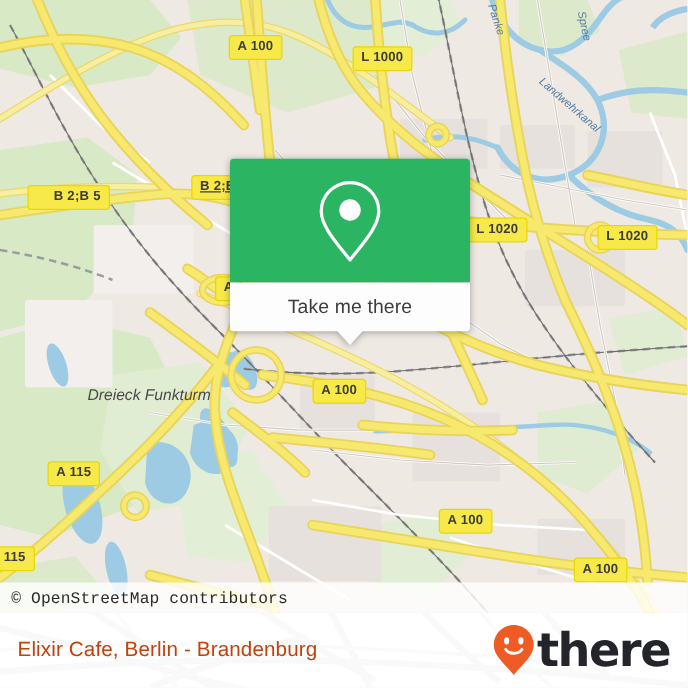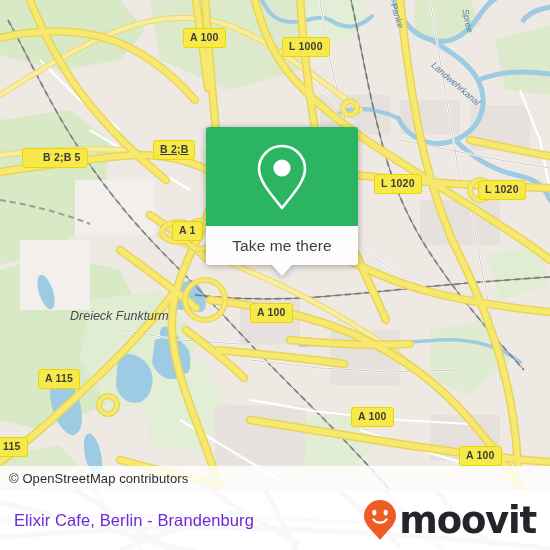--- a/index.html
+++ b/index.html
@@ -63,23 +63,23 @@
     font-weight: bold;
     line-height: 1;
     padding: 3px 6px 4px 6px;
     white-space: nowrap;
     letter-spacing: 0.2px;
   }
 
   
   .popup {
     position: absolute;
-    left: 206px;
+    left: 184px;
     top: 127px;
-    width: 152px;
+    width: 192px;
     filter: drop-shadow(0 1px 3px rgba(0,0,0,0.33));
   }
   .popup-top {
     background: #2bb563;
     height: 99px;
     border-radius: 3px 3px 0 0;
     display: flex;
     align-items: center;
     justify-content: center;
   }
@@ -112,20 +112,21 @@
   
   .attrib {
     position: absolute;
     left: 0;
     top: 466px;
     width: 550px;
     height: 24px;
     background: rgba(255,255,255,0.82);
     display: flex;
     align-items: center;
+    font-family: Liberation Mono, monospace;
   }
   .attrib-text {
     font-size: 13px;
     color: #2b2b2b;
     padding-left: 9px;
     letter-spacing: 0.1px;
   }
 
   
   .footer {
@@ -141,21 +142,21 @@
     position: absolute;
     left: 0; top: 0;
     opacity: 0.30;
   }
   .footer-title {
     position: absolute;
     left: 14px;
     top: 50%;
     transform: translateY(-50%);
     font-size: 16.5px;
-    color: #6d28d9;
+    color: #c2410c;
     letter-spacing: 0.1px;
     white-space: nowrap;
   }
   .brand {
     position: absolute;
     right: 14px;
     top: 50%;
     transform: translateY(-50%);
     display: flex;
     align-items: center;
@@ -427,17 +428,17 @@
 
     <div class="footer-title">Elixir Cafe, Berlin - Brandenburg</div>
 
     <div class="brand">
       <svg width="34" height="42" viewBox="0 0 34 42">
         <path d="M17 1 C8.2 1 1 8.2 1 17 C1 26 10 32 17 41 C24 32 33 26 33 17 C33 8.2 25.8 1 17 1 Z" fill="#ef5b25"></path>
         <ellipse cx="11.3" cy="13.6" rx="2.1" ry="2.9" fill="#ffffff"></ellipse>
         <ellipse cx="22.7" cy="13.6" rx="2.1" ry="2.9" fill="#ffffff"></ellipse>
         <path d="M10.5 20.5 C13 24.6 21 24.6 23.5 20.5" fill="none" stroke="#ffffff" stroke-width="2.3" stroke-linecap="round"></path>
       </svg>
-      <span class="brand-word">moovit</span>
+      <span class="brand-word">there</span>
     </div>
   </div>
 
 </div>
 
 </body></html>

